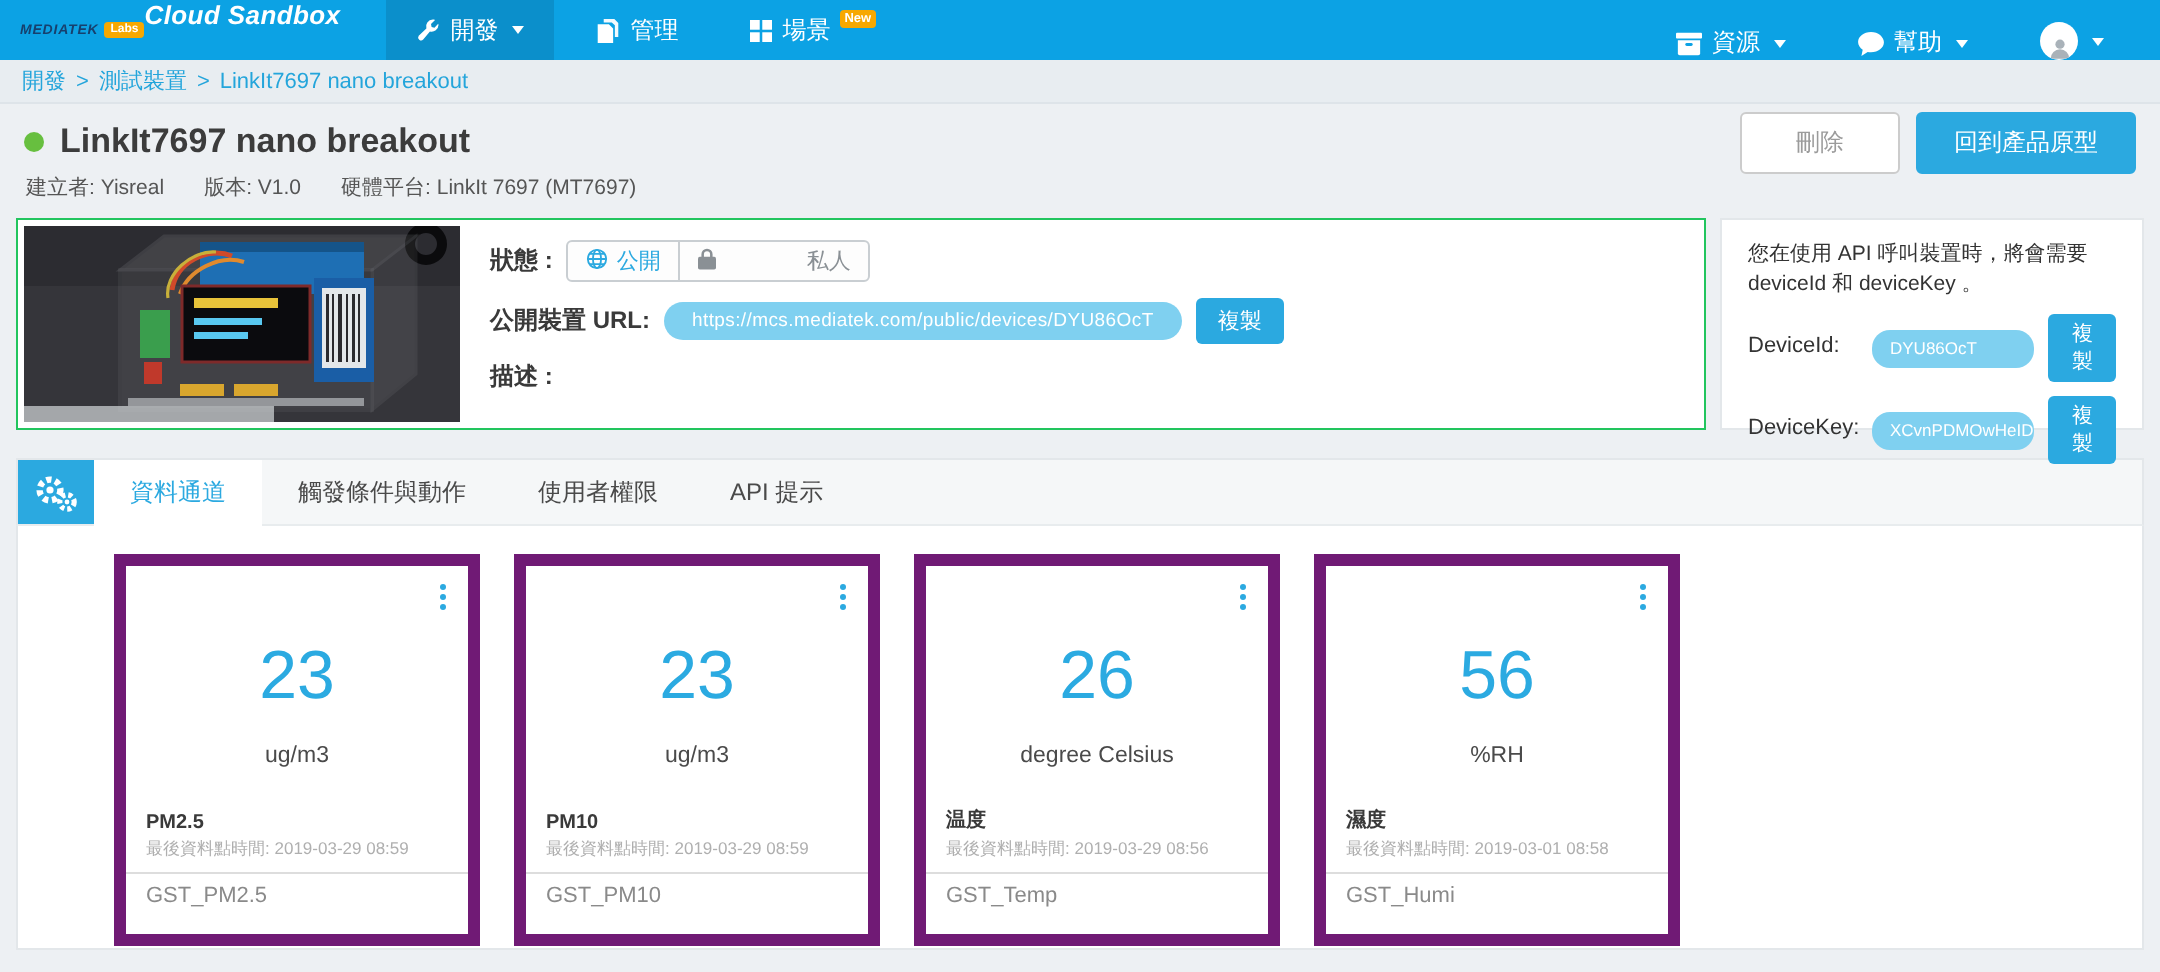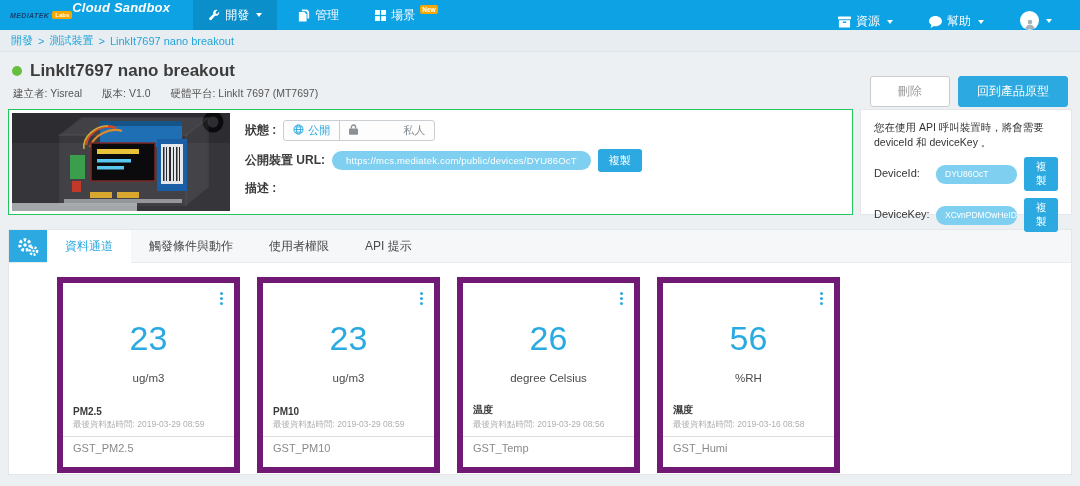--- a/index.html
+++ b/index.html
@@ -24,21 +24,21 @@
   .breadcrumb { height:22px; background:#E8EDF1; border-bottom:1px solid #DEE4E9; display:flex; align-items:center; gap:5px; padding:0 11px; font-size:11px; color:#24A5DB; }
   .crumb { cursor:pointer; }
   .crumb-sep { color:#24A5DB; }
 
   
   .page-head { position:relative; padding:9px 12px 4px; }
   .title-row { display:flex; align-items:center; gap:8px; }
   .status-dot { width:10px; height:10px; border-radius:50%; background:#67BF3F; flex:none; }
   .page-title { font-size:17px; font-weight:600; color:#3C3C3C; }
   .meta-row { display:flex; gap:20px; font-size:10.5px; color:#555; margin-top:6px; padding-left:1px; }
-  .head-buttons { position:absolute; right:12px; top:24px; display:flex; gap:8px; }
+  .head-buttons { position:absolute; right:12px; top:4px; display:flex; gap:8px; }
   .btn { font-size:12px; border-radius:3px; padding:6px 18px; cursor:pointer; font-family:inherit; }
   .btn-delete { background:#fff; border:1px solid #CCC; color:#9B9B9B; padding:6px 27px; }
   .btn-primary { background:#2BA9E0; border:1px solid #2BA9E0; color:#fff; }
 
   
   .panels { display:flex; gap:7px; margin:4px 8px 0; }
   .device-panel { width:845px; height:106px; background:#fff; border:1px solid #22c55e; display:flex; padding:3px; }
   .device-photo { width:218px; height:98px; flex:none; display:block; }
   .device-info { padding:7px 0 0 15px; font-size:12px; flex:1; }
   .info-row { display:flex; align-items:center; margin-bottom:8px; }
@@ -338,19 +338,19 @@
         <i></i>
         <i></i>
         <i></i>
       </div>
     <div class="card-value">56</div>
     <div class="card-unit">%RH</div>
     <div class="card-footer">
       <div class="card-name">濕度</div>
       <div class="card-time">
         <span>最後資料點時間:</span>
-        <span>2019-03-16 08:58</span>
+        <span>2019-03-01 08:58</span>
       </div>
       <div class="card-id">GST_Humi</div>
     </div>
   </div>
 
 </div>
 
 </body></html>

